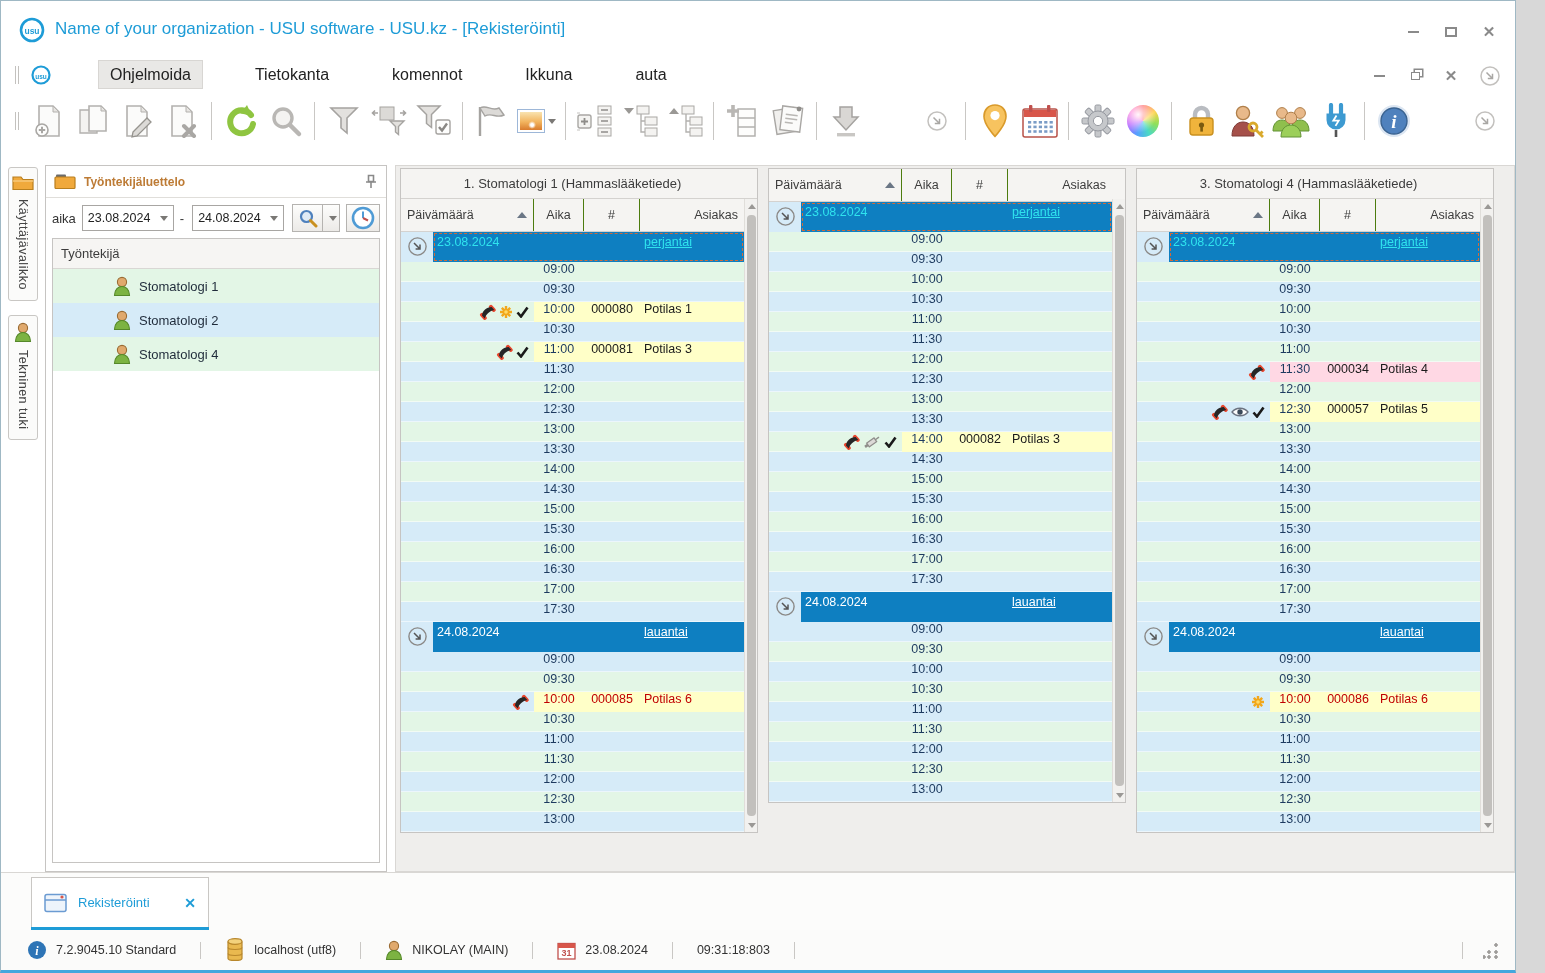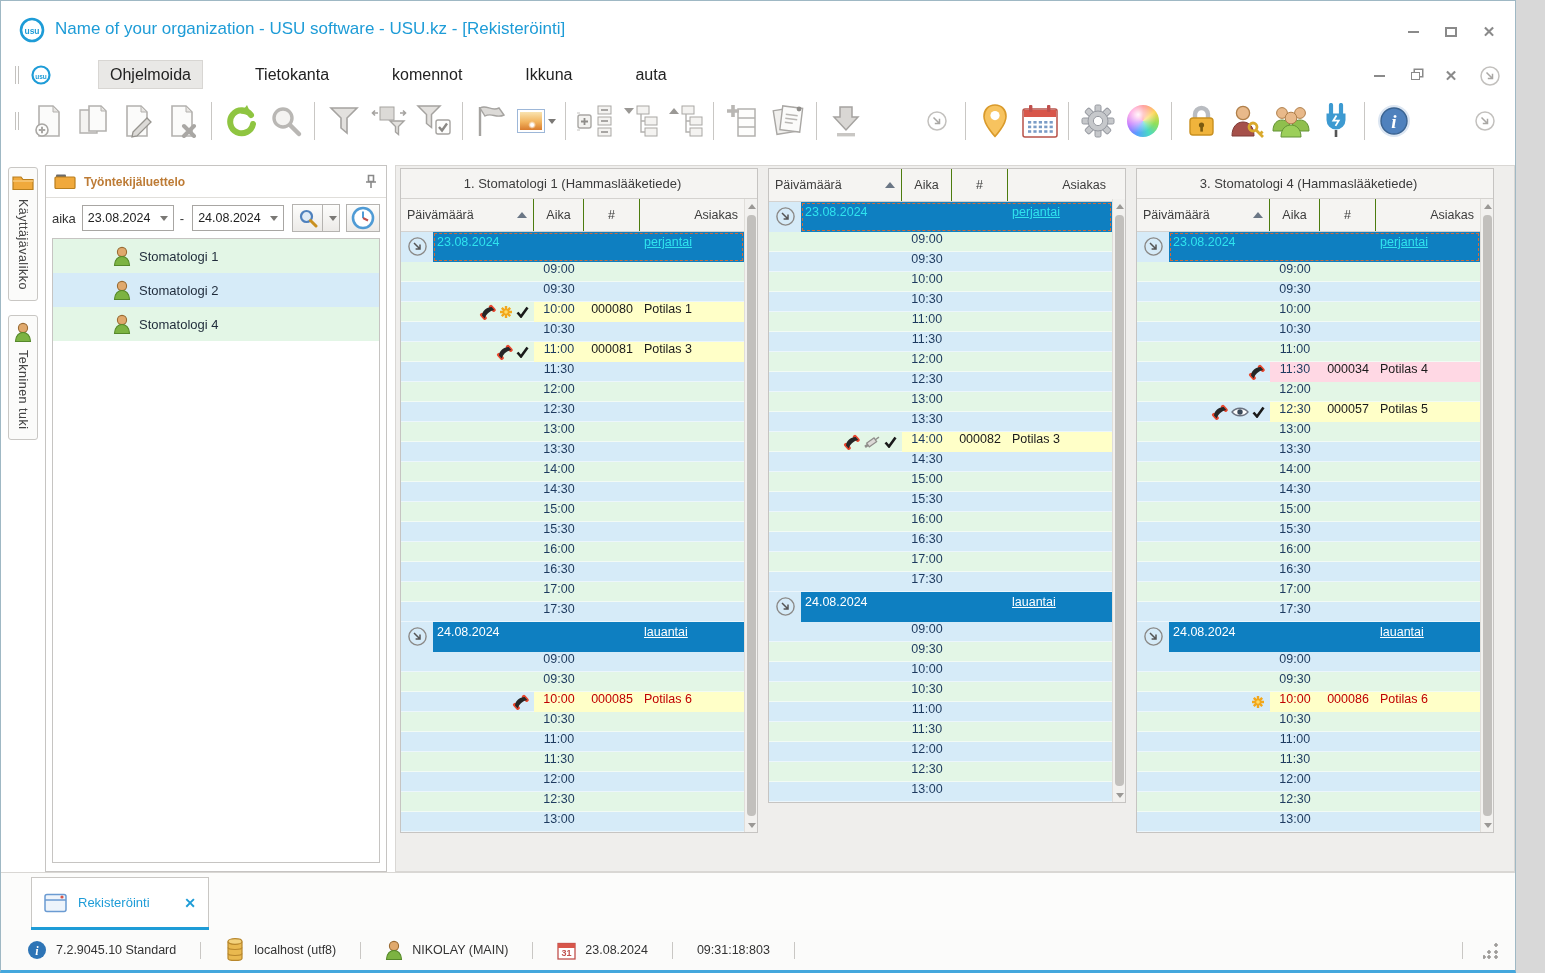--- a/index.html
+++ b/index.html
@@ -524,20 +524,21 @@
             <span style="display:flex">
               <svg width="24" height="24">
                 <circle cx="12" cy="12" r="10" fill="#fff" stroke="#4f9bd5" stroke-width="2.6"></circle>
                 <path d="M12 12 L12 5.5" stroke="#4f9bd5" stroke-width="2"></path>
                 <path d="M12 12 L17 14.5" stroke="#c0504d" stroke-width="2"></path>
               </svg>
             </span>
           </span>
       </div>
       <div class="tree-box">
+        <div class="tree-head">Työntekijä</div>
         <div id="tree-rows">
             <div class="tree-row row-green">
               <span style="width: 60px;"></span>
               <span class="ic">
                 <svg width="18" height="20">
                   <circle cx="9" cy="6" r="4.6" fill="#e0a96d" stroke="#9a6b33" stroke-width="1.1"></circle>
                   <path d="M1.5 19.5 c0 -6.5 4 -9 7.5 -9 s7.5 2.5 7.5 9 z" fill="#7cb342" stroke="#55882a" stroke-width="1.1"></path>
                 </svg>
               </span>
               <span>Stomatologi 1</span>

